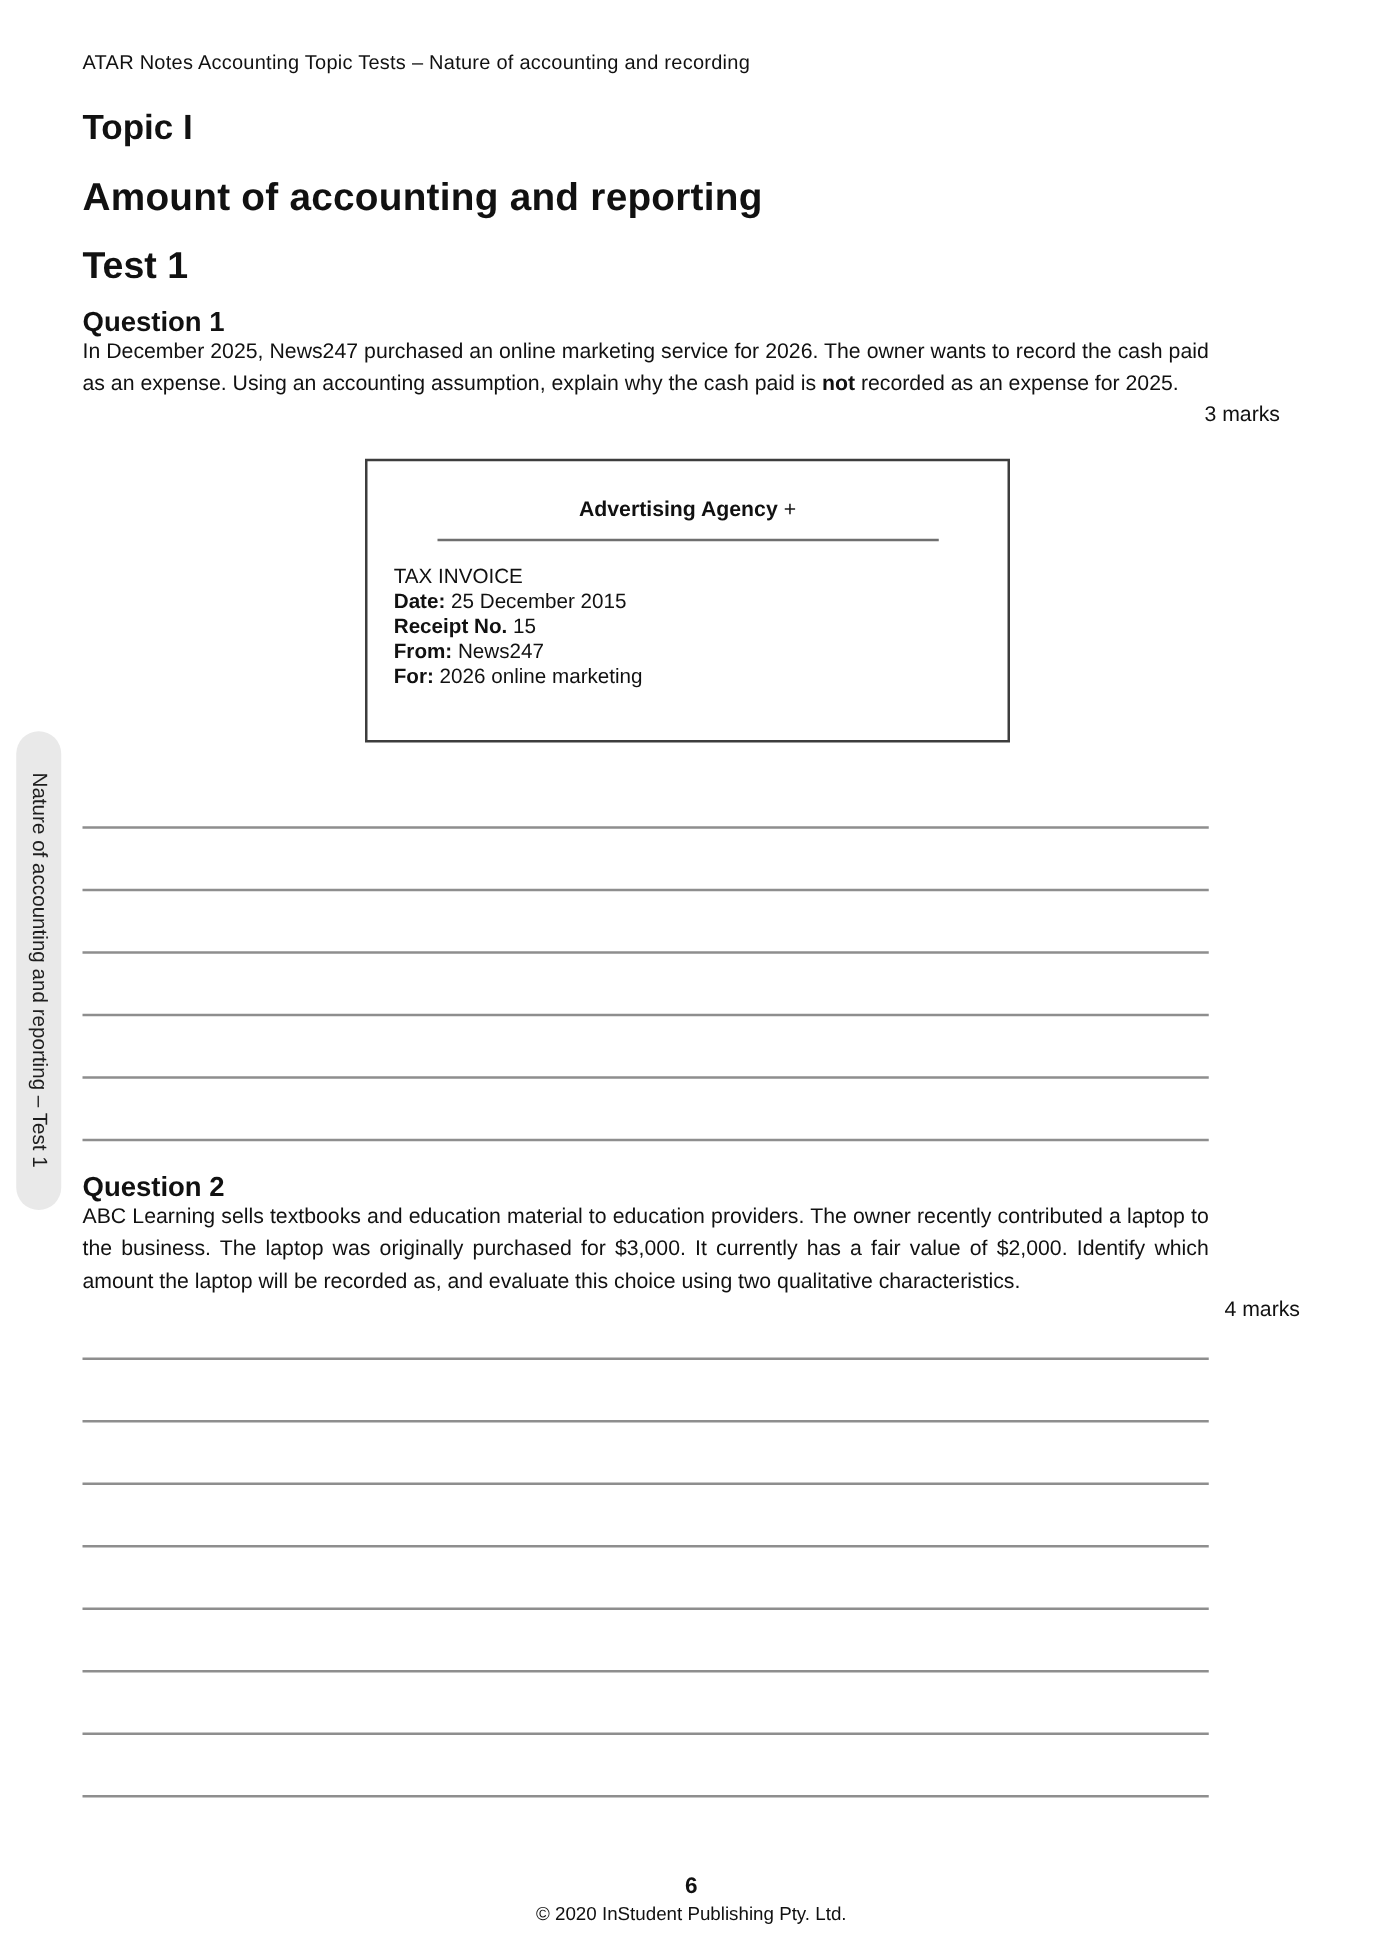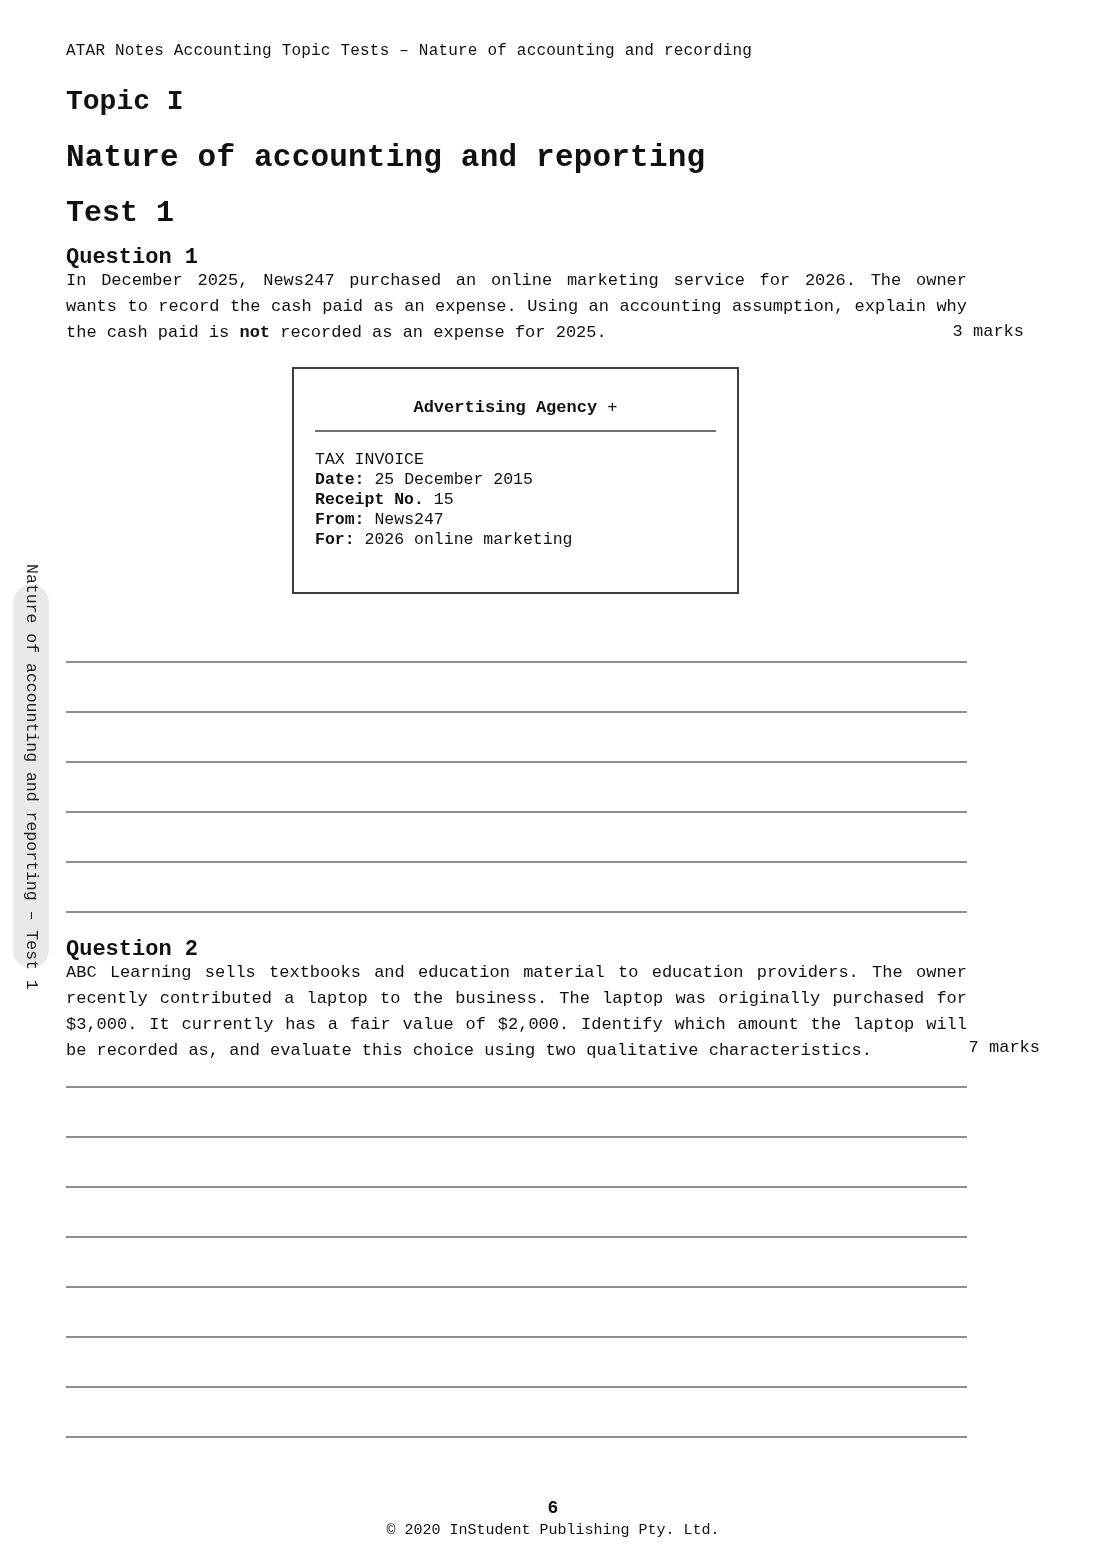--- a/index.html
+++ b/index.html
@@ -4,34 +4,34 @@
 <style>
   html,body{margin:0;padding:0;background:#fff;}
   #page{
     position:relative;
     width:1100px;height:1556px;
     background:#ffffff;
     font-family:"Liberation Sans", sans-serif;
     color:#111;
     overflow:hidden;
   }
-  .abs{position:absolute;font-family:Liberation Mono, monospace;}
+  .abs{position:absolute;}
   .header-line{left:66px;top:42px;font-size:16px;letter-spacing:0.2px;}
   .topic-label{left:66px;top:86px;font-size:28px;font-weight:bold;}
   .page-title{left:66px;top:140px;font-size:31px;font-weight:bold;letter-spacing:0.2px;}
   .test-label{left:66px;top:196px;font-size:30px;font-weight:bold;}
   .q-label{font-size:22px;font-weight:bold;}
   .q-text{
     width:901px;font-size:17px;line-height:26px;
     text-align:justify;text-justify:inter-word;
   }
   .marks{font-size:17px;}
   
   .invoice-box{
-    left:292px;top:367px;width:447px;height:227px;
+    left:292px;top:367px;width:516px;height:227px;
     border:2px solid #3d3d3d;box-sizing:border-box;
     background:#fff;
   }
   .invoice-heading{
     margin-top:29px;text-align:center;
     font-size:17px;font-weight:bold;
   }
   .invoice-heading .plus{font-weight:normal;}
   .invoice-rule{
     width:401px;margin:13px auto 0 auto;
@@ -62,21 +62,21 @@
 </style>
 </head>
 <body>
 
 <div id="page">
 
   <div class="abs header-line">ATAR Notes Accounting Topic Tests – Nature of accounting and recording</div>
 
   <div class="abs topic-label">Topic I</div>
 
-  <div class="abs page-title">Nature of accounting and reporting</div>
+  <div class="abs page-title">Amount of accounting and reporting</div>
 
   <div class="abs test-label">Test 1</div>
 
   <div class="abs q-label" style="left:66px;top:245px;">Question 1</div>
 
   <div class="abs q-text" style="left:66px;top:268px;"><span>In December 2025, News247 purchased an online marketing service for 2026.  The owner wants to record the cash paid as an expense.  Using an accounting assumption, explain why the cash paid is </span><b>not</b><span> recorded as an expense for 2025.</span></div>
 
   <div class="abs marks" style="top:322px;right:76px;">3 marks</div>
 
   <div class="abs invoice-box">
@@ -101,21 +101,21 @@
     </div>
 
   <div class="abs side-tab">
     <span>Nature of accounting and reporting – Test 1</span>
   </div>
 
   <div class="abs q-label" style="left:66px;top:937px;">Question 2</div>
 
   <div class="abs q-text" style="left:66px;top:960px;">ABC Learning sells textbooks and education material to education providers.  The owner recently contributed a laptop to the business.  The laptop was originally purchased for $3,000.  It currently has a fair value of $2,000. Identify which amount the laptop will be recorded as, and evaluate this choice using two qualitative characteristics.</div>
 
-  <div class="abs marks" style="top:1038px;right:60px;">7 marks</div>
+  <div class="abs marks" style="top:1038px;right:60px;">4 marks</div>
 
   <div class="abs lines" style="left:66px;top:1086px;">
       <div class="answer-line"></div>
       <div class="answer-line"></div>
       <div class="answer-line"></div>
       <div class="answer-line"></div>
       <div class="answer-line"></div>
       <div class="answer-line"></div>
       <div class="answer-line"></div>
       <div class="answer-line"></div>

